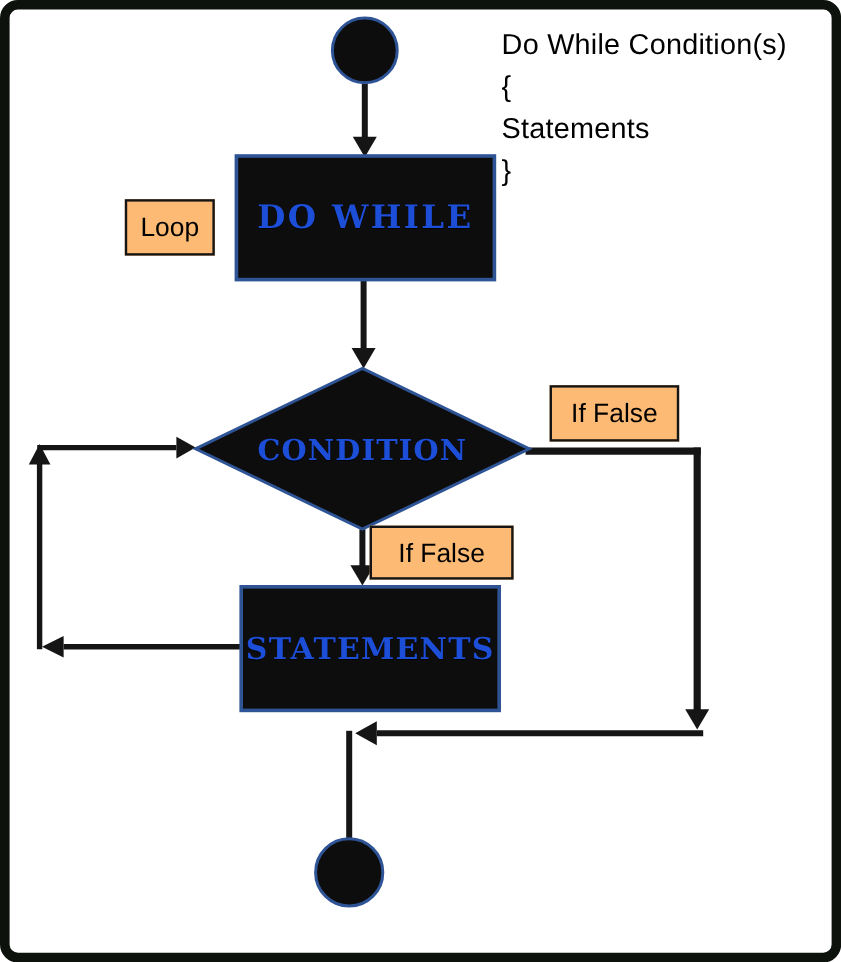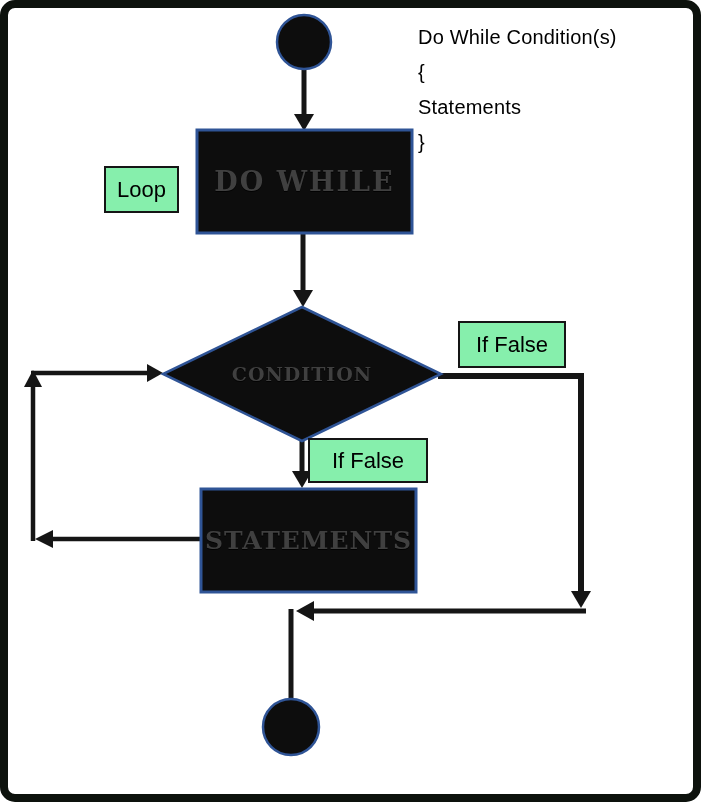--- a/index.html
+++ b/index.html
@@ -21,45 +21,45 @@
   }
   svg.flow { position: absolute; left: 0; top: 0; z-index: 1; }
   .shape { fill: #0d0d0d; stroke: #2f5496; }
   .conn  { stroke: #151515; fill: none; }
   .arrowhead { fill: #151515; stroke: none; }
 
   .overlay { position: absolute; z-index: 2; box-sizing: border-box; }
 
   .code-block {
     left: 418px; top: 20px; width: 270px;
-    font-size: 20px; line-height: 35px; color: #000;
+    font-size: 24px; line-height: 35px; color: #000;
     letter-spacing: 0.2px;
   }
   .code-line { white-space: nowrap; }
 
   .label-box {
-    background: #86efac;
+    background: #fdba74;
     border: 2px solid #151515;
     display: flex; align-items: center; justify-content: center;
     font-size: 22px; color: #000;
   }
   .loop-box     { left: 104px; top: 166px; width: 75px;  height: 47px; }
   .if-false-box { left: 458px; top: 321px; width: 108px; height: 47px; }
   .if-true-box  { left: 308px; top: 438px; width: 120px; height: 45px; }
 
   .shape-label {
     display: flex; align-items: center; justify-content: center;
-    color: #404040;
+    color: #1d4ed8;
     font-family: "DejaVu Serif", serif;
     font-weight: bold;
     letter-spacing: 2px;
     text-shadow: 0 1px 0 rgba(0,0,0,0.8);
   }
   .do-while-label   { left: 197px; top: 130px; width: 215px; height: 103px; font-size: 27px; }
-  .condition-label  { left: 163px; top: 307px; width: 278px; height: 134px; font-size: 19px; letter-spacing: 1px; }
+  .condition-label  { left: 163px; top: 307px; width: 278px; height: 134px; font-size: 24px; letter-spacing: 1px; }
   .statements-label { left: 201px; top: 489px; width: 215px; height: 103px; font-size: 25px; letter-spacing: 1px; }
 </style>
 </head>
 <body>
 
 <div class="canvas">
 
   <svg class="flow" width="701" height="802" viewBox="0 0 701 802">
 
     <line class="conn" x1="304" y1="66" x2="304" y2="116" stroke-width="5"></line>

